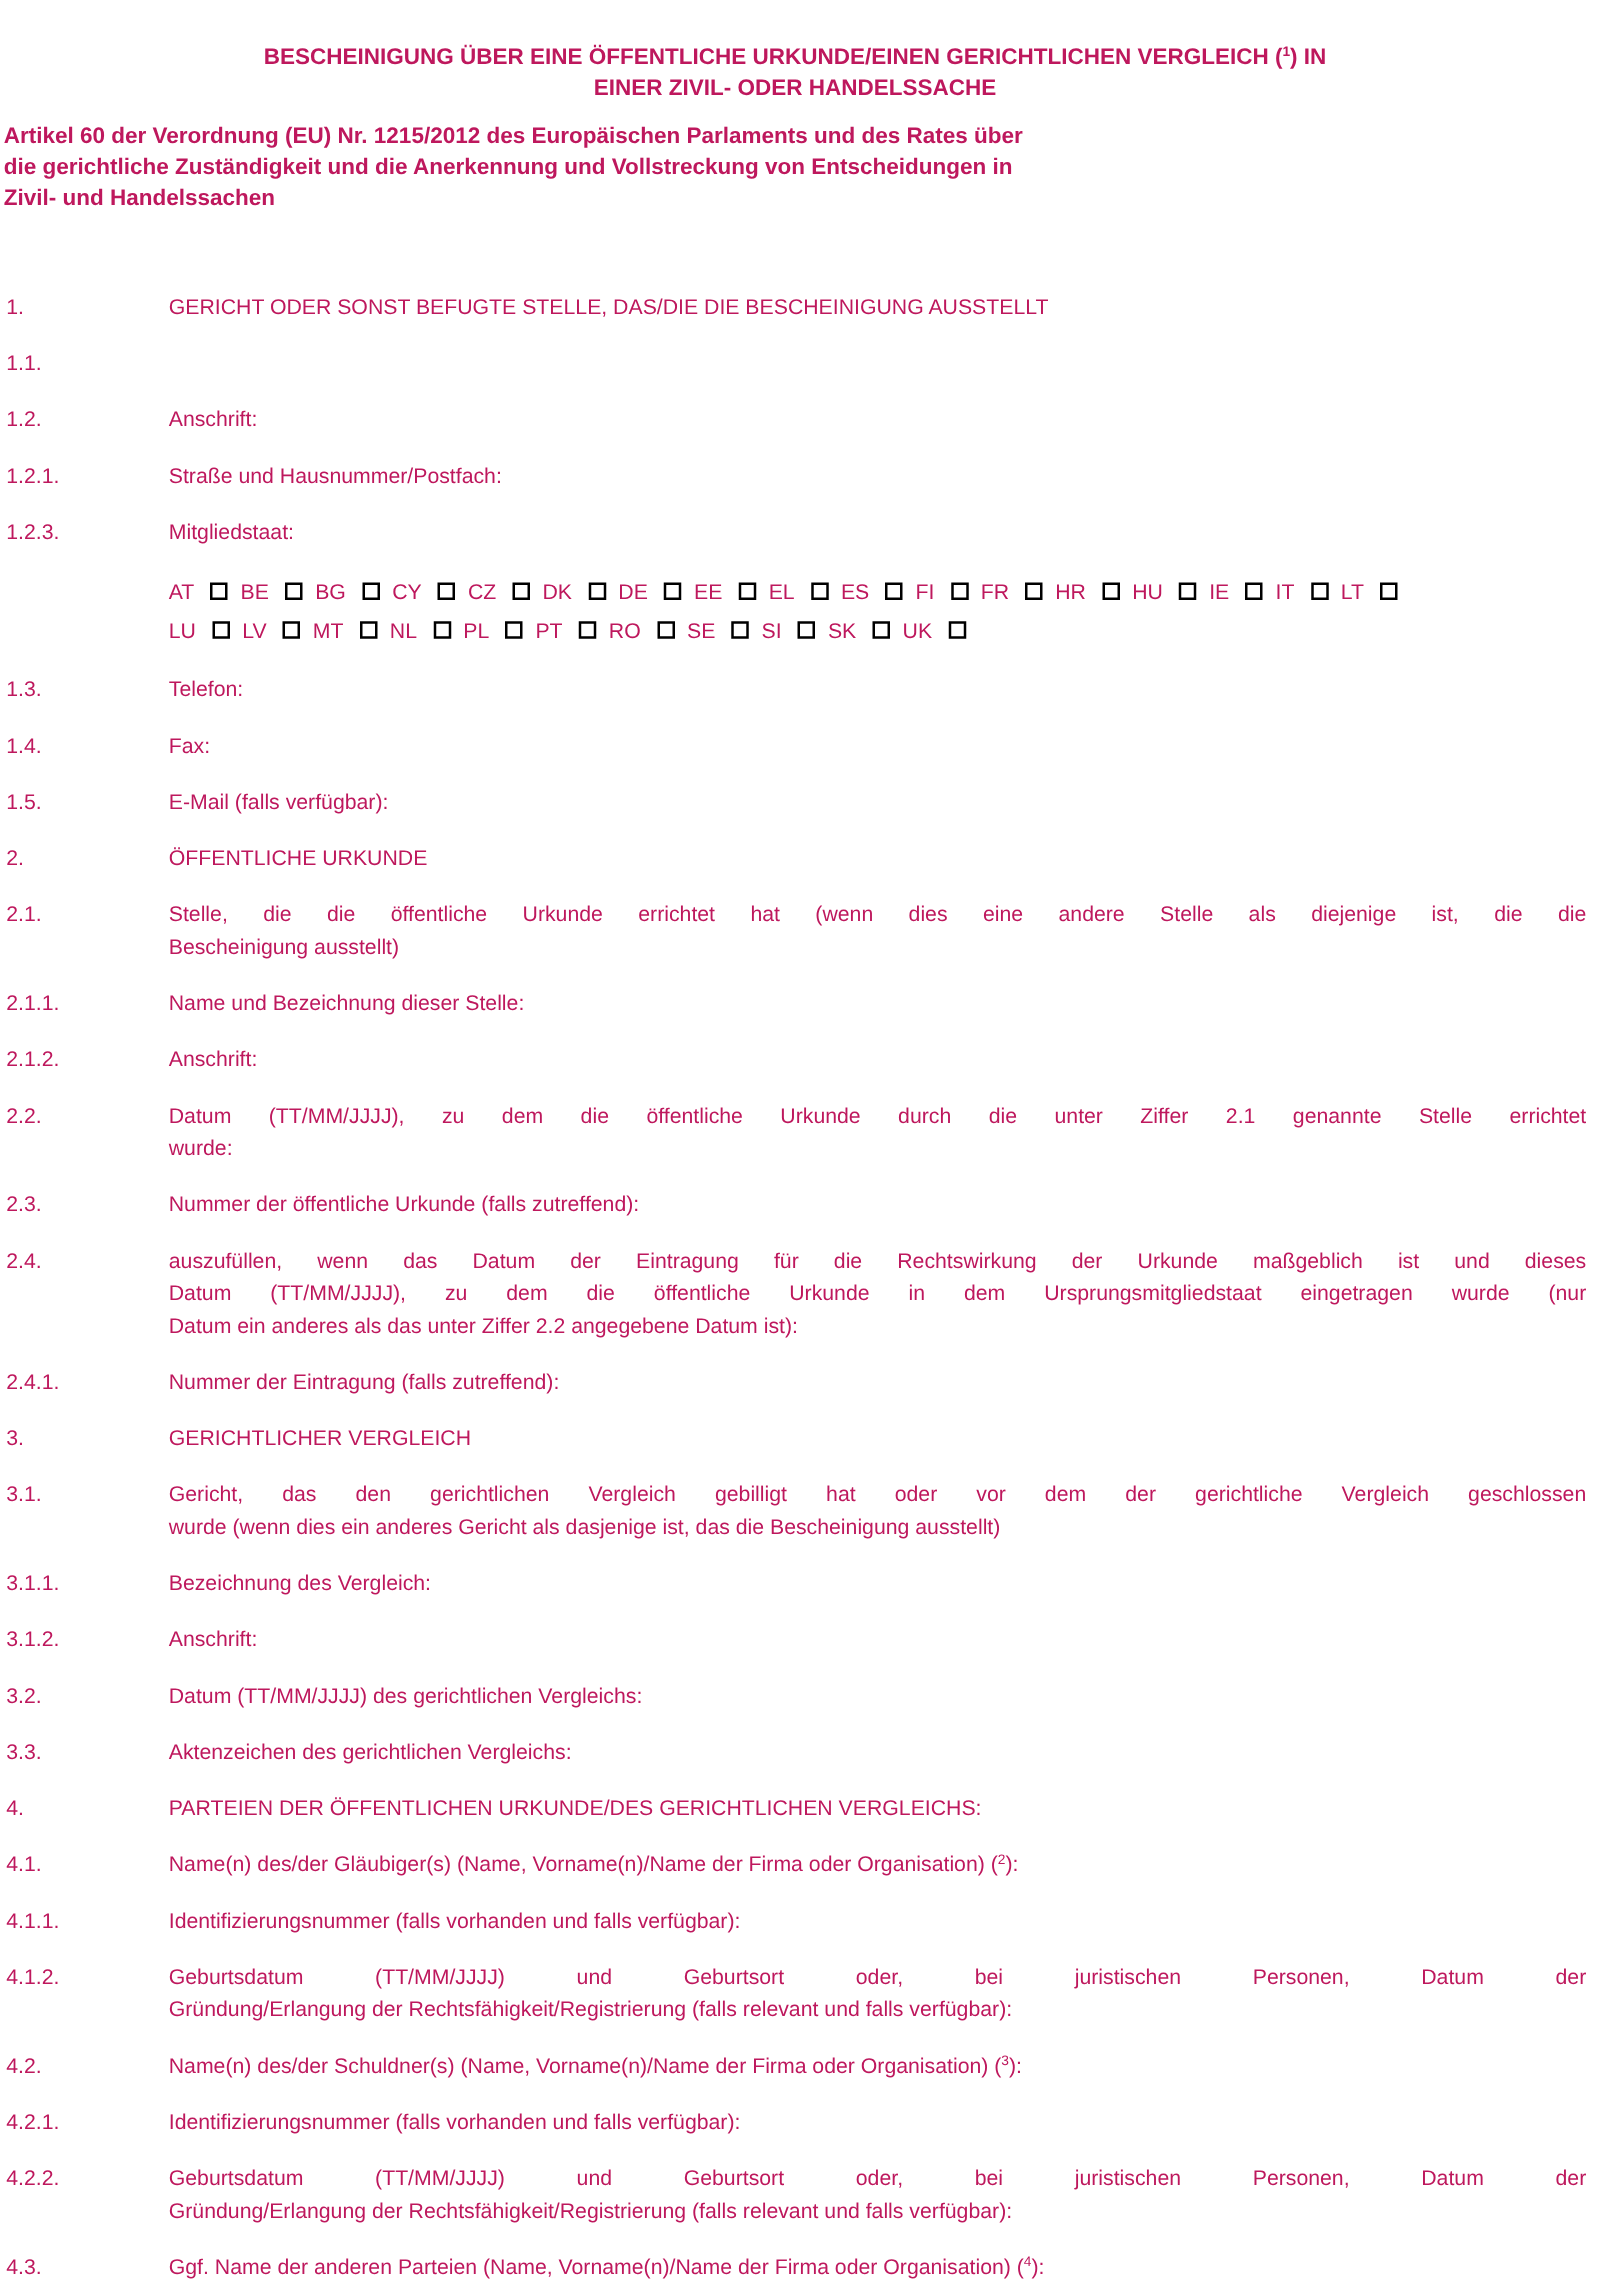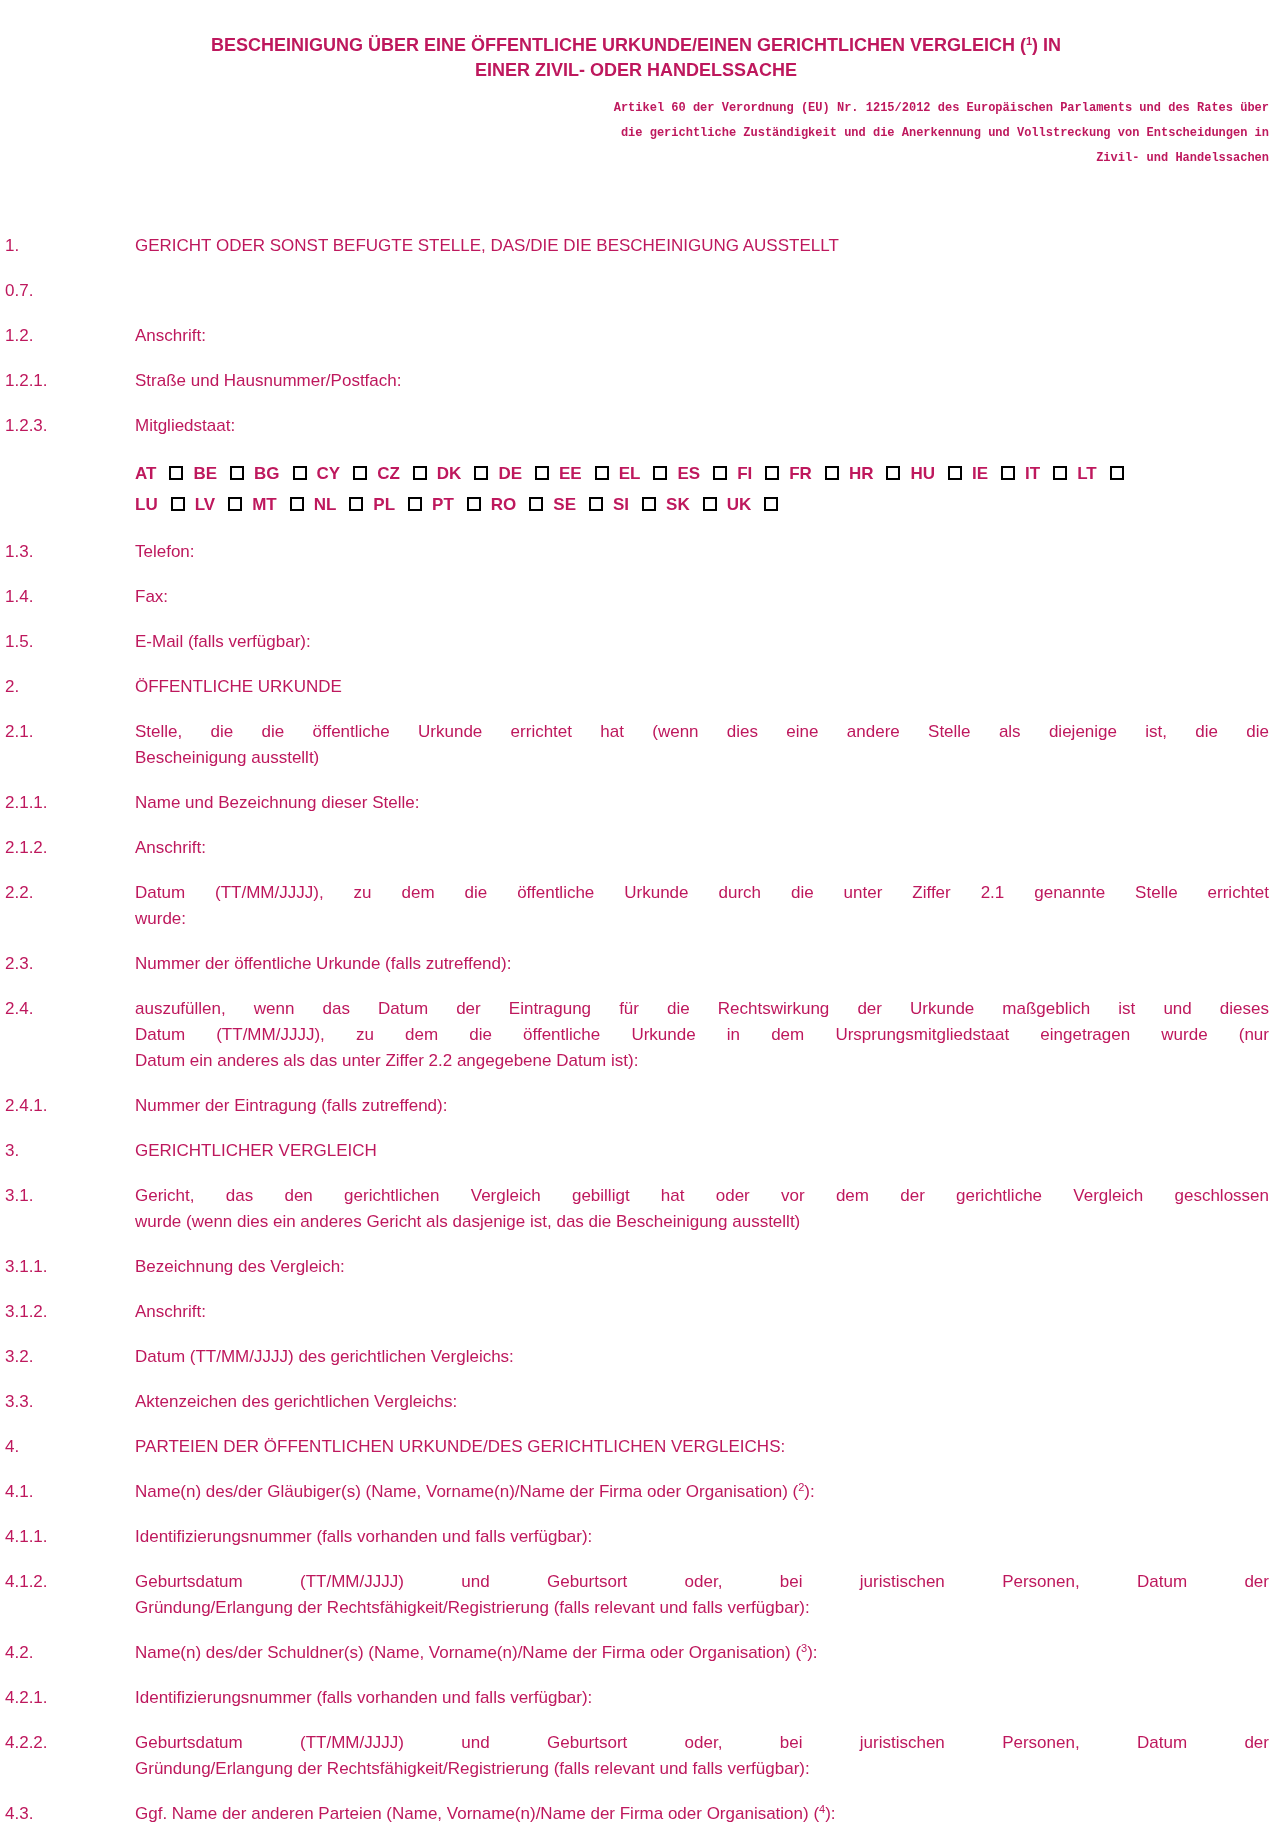--- a/index.html
+++ b/index.html
@@ -15,45 +15,44 @@
     overflow: hidden;
     margin-top: 25px;
   }
   .doc-title {
     text-align: center;
     font-weight: bold;
     font-size: 18px;
     line-height: 25px;
   }
   .doc-subtitle {
-    text-align: right;
+    text-align: left;
     font-weight: bold;
-    font-size: 12px;
+    font-size: 18px;
     line-height: 25px;
     margin-top: 13px;
-    font-family: Liberation Mono, monospace;
   }
   .items {
     margin-top: 62px;
     display: flex;
     flex-direction: column;
     gap: 19px;
     font-size: 17px;
     line-height: 26px;
   }
   .row { display: flex; }
   .num { flex: 0 0 132px; width: 132px; padding-left: 2px; }
   .txt { flex: 1; min-width: 0; }
   .jline { text-align: justify; text-align-last: justify; }
   sup {
     font-size: 11px;
     line-height: 0;
     vertical-align: 6px;
   }
-  .cb-line { line-height: 31px; white-space: nowrap; font-weight: bold; }
+  .cb-line { line-height: 31px; white-space: nowrap; }
   .cb-pair { margin-right: 10px; }
   .cb-box {
     display: inline-block;
     width: 14px;
     height: 14px;
     border: 2.5px solid #000000;
     margin-left: 13px;
     vertical-align: -1px;
     background: #ffffff;
   }
@@ -63,21 +62,21 @@
 
 <div class="page">
   <div class="doc-title">BESCHEINIGUNG ÜBER EINE ÖFFENTLICHE URKUNDE/EINEN GERICHTLICHEN VERGLEICH (<sup>1</sup>) IN<br>EINER ZIVIL- ODER HANDELSSACHE</div>
   <div class="doc-subtitle">Artikel 60 der Verordnung (EU) Nr. 1215/2012 des Europäischen Parlaments und des Rates über<br>die gerichtliche Zuständigkeit und die Anerkennung und Vollstreckung von Entscheidungen in<br>Zivil- und Handelssachen</div>
   <div class="items">
       <div class="row">
         <div class="num">1.</div>
         <div class="txt">GERICHT ODER SONST BEFUGTE STELLE, DAS/DIE DIE BESCHEINIGUNG AUSSTELLT</div>
       </div>
       <div class="row">
-        <div class="num">0.7.</div>
+        <div class="num">1.1.</div>
       </div>
       <div class="row">
         <div class="num">1.2.</div>
         <div class="txt">Anschrift:</div>
       </div>
       <div class="row">
         <div class="num">1.2.1.</div>
         <div class="txt">Straße und Hausnummer/Postfach:</div>
       </div>
       <div class="row">

